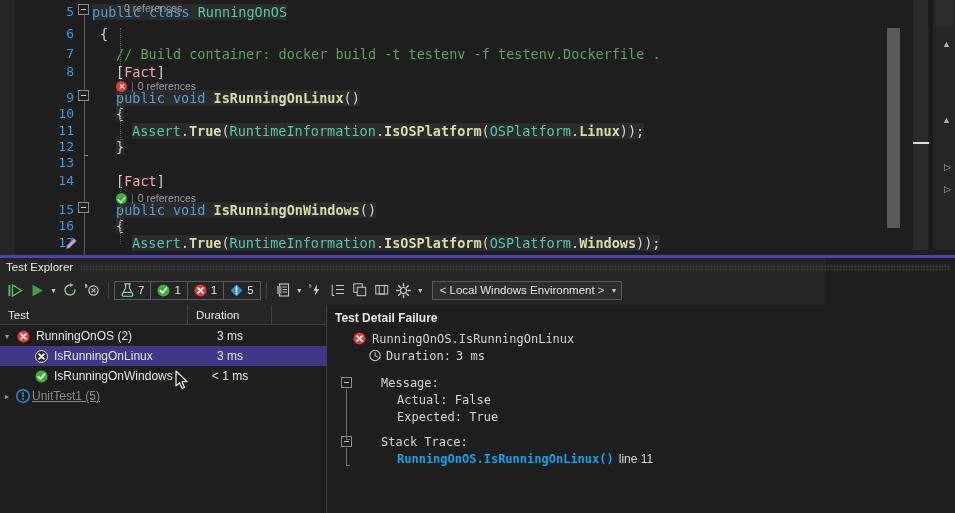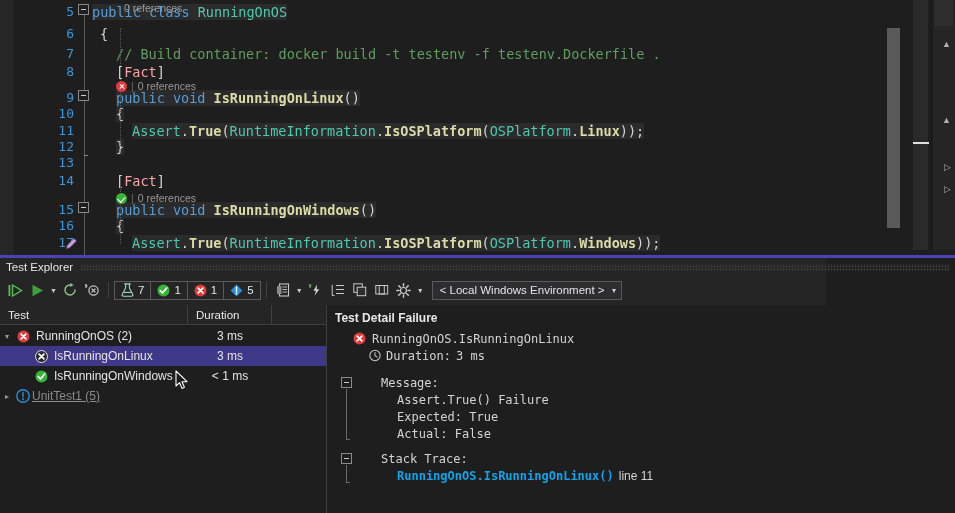--- a/index.html
+++ b/index.html
@@ -432,27 +432,24 @@
     <div style="height:10px;"></div>
 
     <div style="position:relative; padding-left:6px;">
       <div class="expander" style="position:absolute; left:6px; top:3px;"></div>
       <div class="treeline" style="left:11px; top:15px; height:50px;"></div>
       <div class="treefoot" style="left:11px; top:65px;"></div>
       <div class="d-row" style="padding-left:40px;">
         <span>Message:</span>
       </div>
       <div class="d-row" style="padding-left:56px;">
-        <span>Assert.True() Failure</span>
+        <span>Actual:   False</span>
       </div>
       <div class="d-row" style="padding-left:56px;">
         <span>Expected: True</span>
-      </div>
-      <div class="d-row" style="padding-left:56px;">
-        <span>Actual:   False</span>
       </div>
     </div>
 
     <div style="height:8px;"></div>
 
     <div style="position:relative; padding-left:6px;">
       <div class="expander" style="position:absolute; left:6px; top:3px;"></div>
       <div class="treeline" style="left:11px; top:15px; height:17px;"></div>
       <div class="treefoot" style="left:11px; top:32px;"></div>
       <div class="d-row" style="padding-left:40px;">

